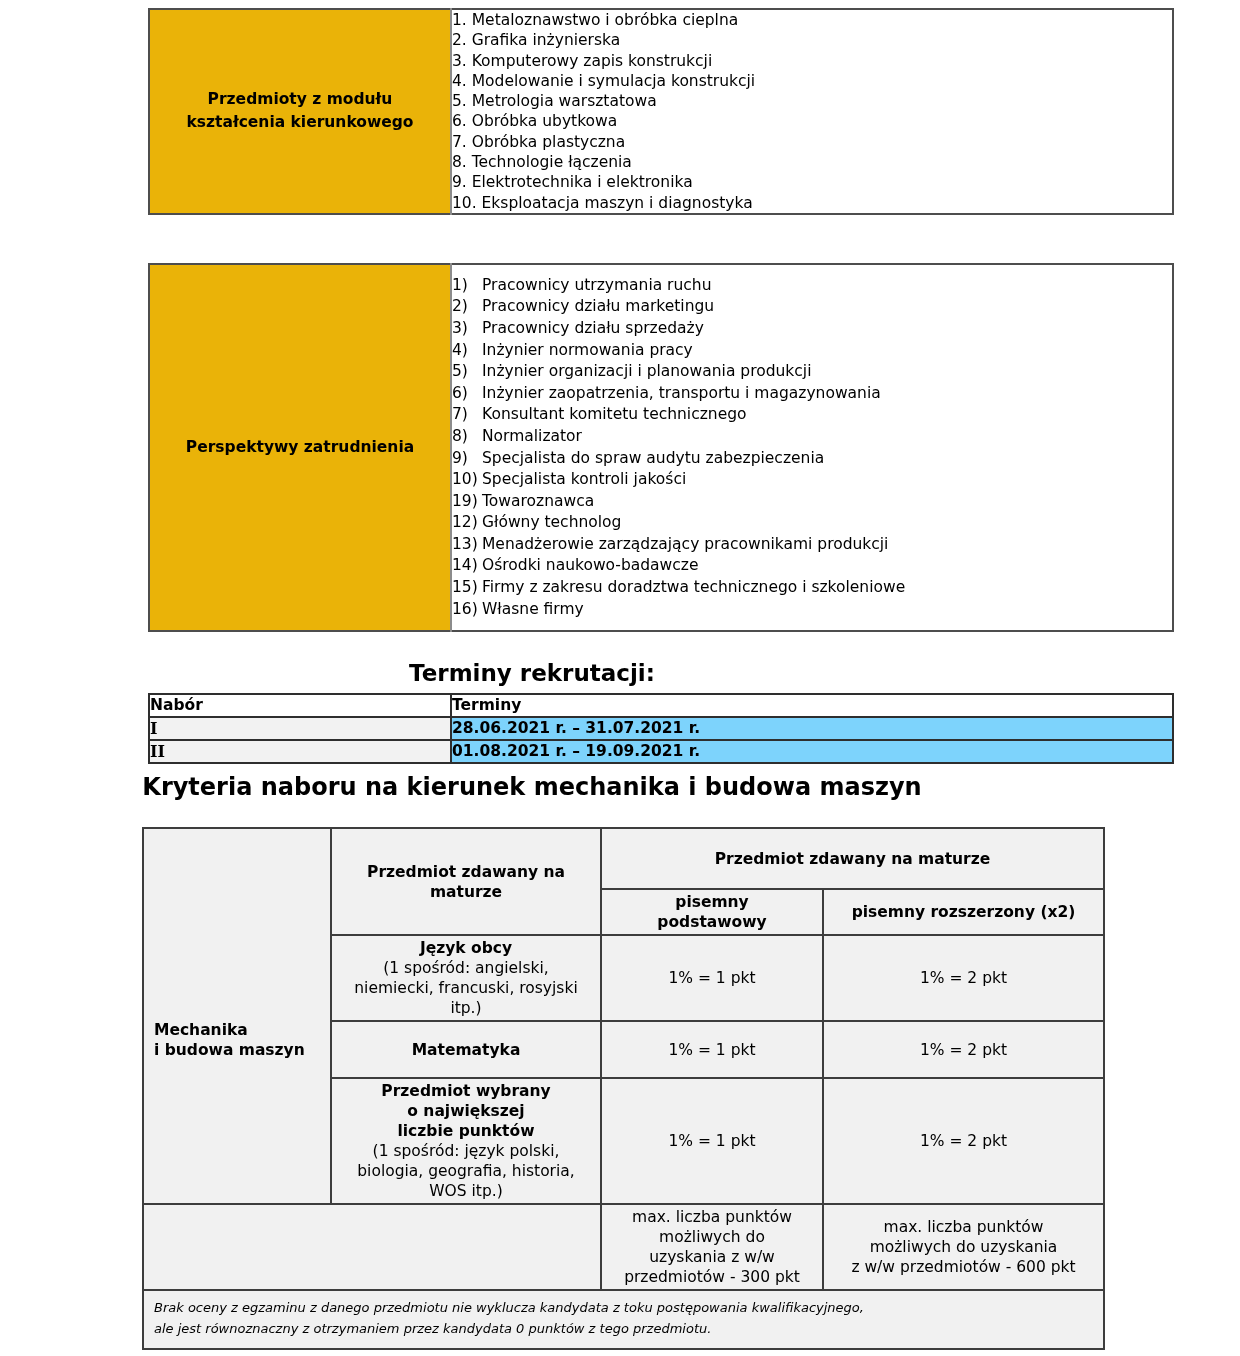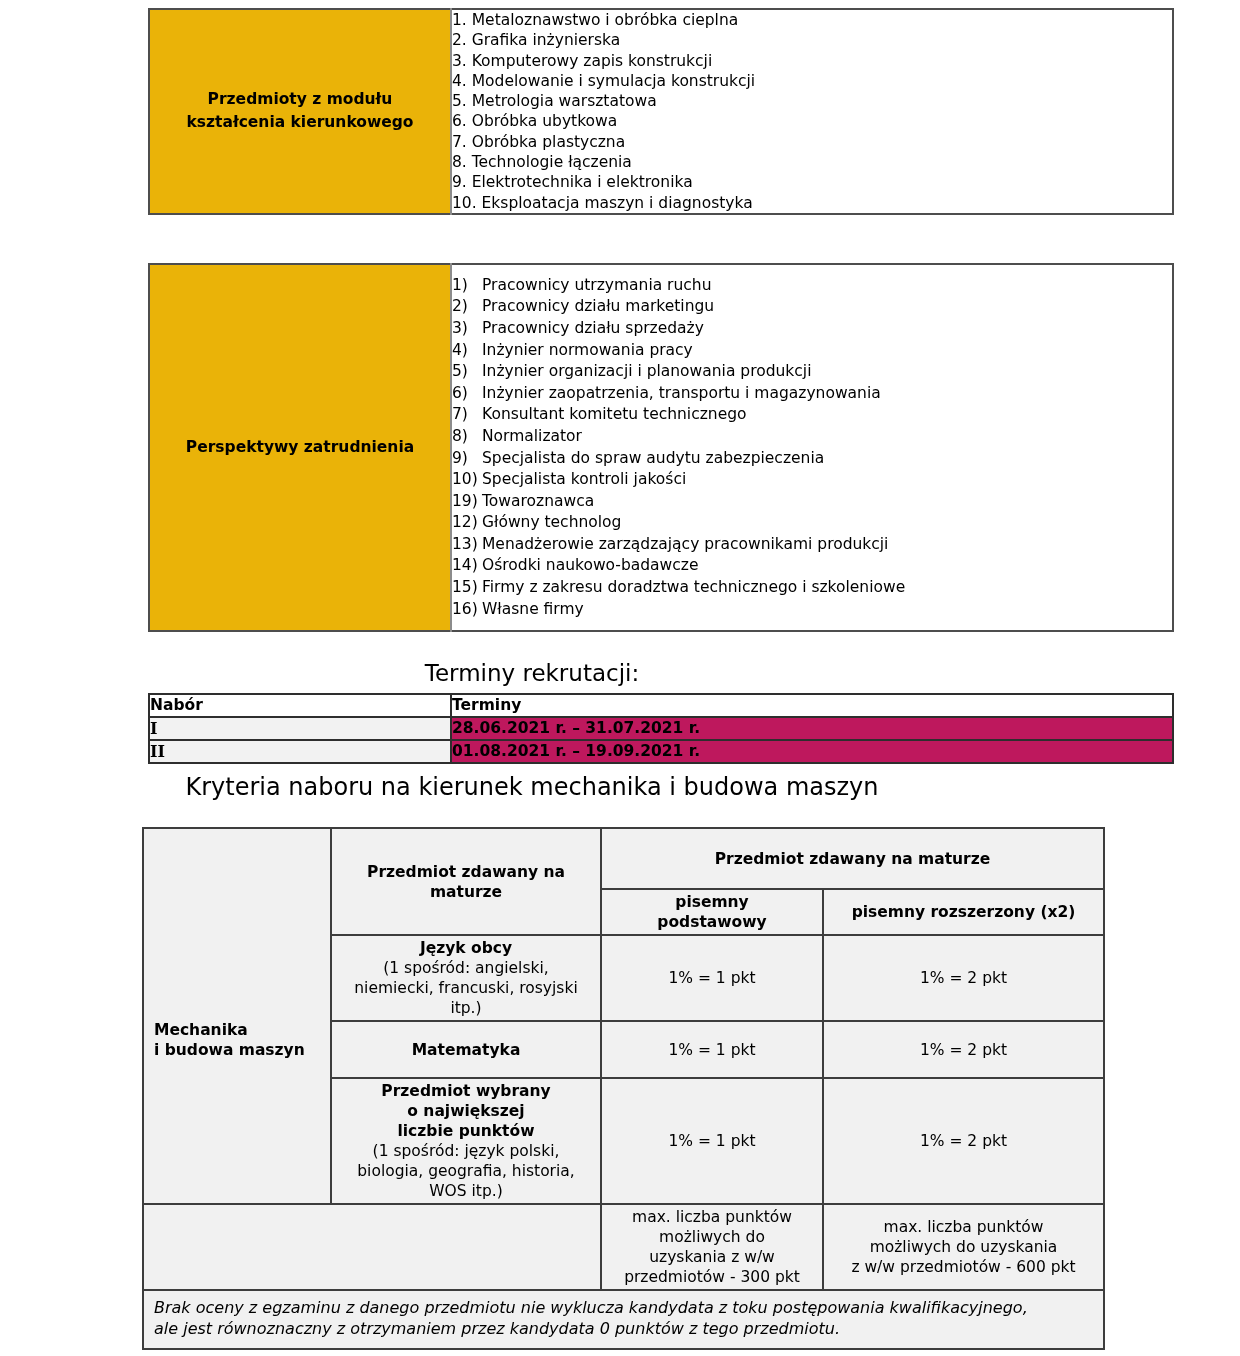--- a/index.html
+++ b/index.html
@@ -15,48 +15,48 @@
             line-height:23px;white-space:pre-line;}
   .div-left{border-left:2px solid #8c8c8c;}
   .list-cell{background:#ffffff;vertical-align:top;border-radius:22px;}
   .t1-list{padding:2px 0 0 10px;}
   .t1-item{font-size:15.5px;line-height:20.3px;white-space:nowrap;}
   .t2-list{padding:7px 0 0 4px;}
   .t2-item{font-size:15.5px;line-height:21.6px;white-space:nowrap;}
   .t2-num{display:inline-block;width:30px;}
 
   
-  .h1,.h2{position:absolute;left:0;width:1064px;text-align:center;font-weight:normal;}
+  .h1,.h2{position:absolute;left:0;width:1064px;text-align:center;font-weight:bold;}
   .h1{top:660px;font-size:23px;}
   .h2{top:773px;font-size:24px;}
 
   
   .t3{left:148px;top:693px;width:1026px;border:2px solid #2e2e2e;font-size:15.5px;}
   .t3 td,.t3 th{border:2px solid #2e2e2e;padding:0;height:21px;text-align:left;
                 vertical-align:middle;font-weight:bold;line-height:21px;}
   .t3 .nabor{background:#f2f2f2;font-family:"DejaVu Serif","Liberation Serif",serif;font-size:16px;}
-  .t3 .terminy{background:#be185d;}
+  .t3 .terminy{background:#7dd3fc;}
   .t3 th{background:#ffffff;font-size:15.5px;}
 
   
   .t4{left:142px;top:827px;width:961px;border:2px solid #222;font-size:15.5px;}
   .t4 td{border:2px solid #3d3d3d;background:#f1f1f1;text-align:center;
          vertical-align:middle;padding:2px 4px;line-height:20px;}
   .pre{white-space:pre-line;}
   .t4 .ch{font-weight:bold;}
   .t4 .r1{height:61px;}
   .t4 .r2{height:44px;}
   .t4 .r3{height:81px;border-radius:23px;}
   .t4 .r4{height:57px;}
   .t4 .r5{height:122px;}
   .t4 .r6{height:80px;}
   .t4 .r7{height:59px;}
   .t4 .program{text-align:left;padding-left:10px;padding-top:50px;font-weight:bold;}
   .t4 .sb{font-weight:bold;}
-  .t4 .note{text-align:left;font-style:italic;font-size:16px;line-height:21px;
+  .t4 .note{text-align:left;font-style:italic;font-size:13px;line-height:21px;
             padding:6px 10px;vertical-align:top;}
 </style>
 </head>
 <body>
 
 <div class="page">
 
   <table class="t t1">
     <colgroup>
         <col style="width:302px">

